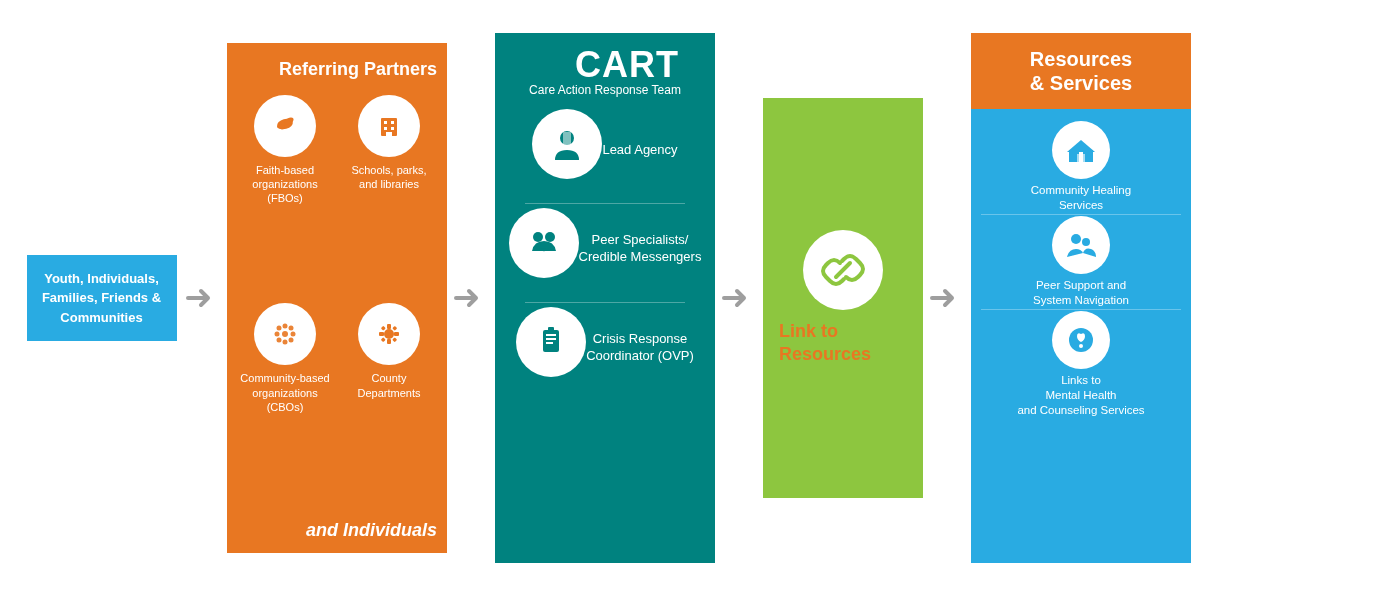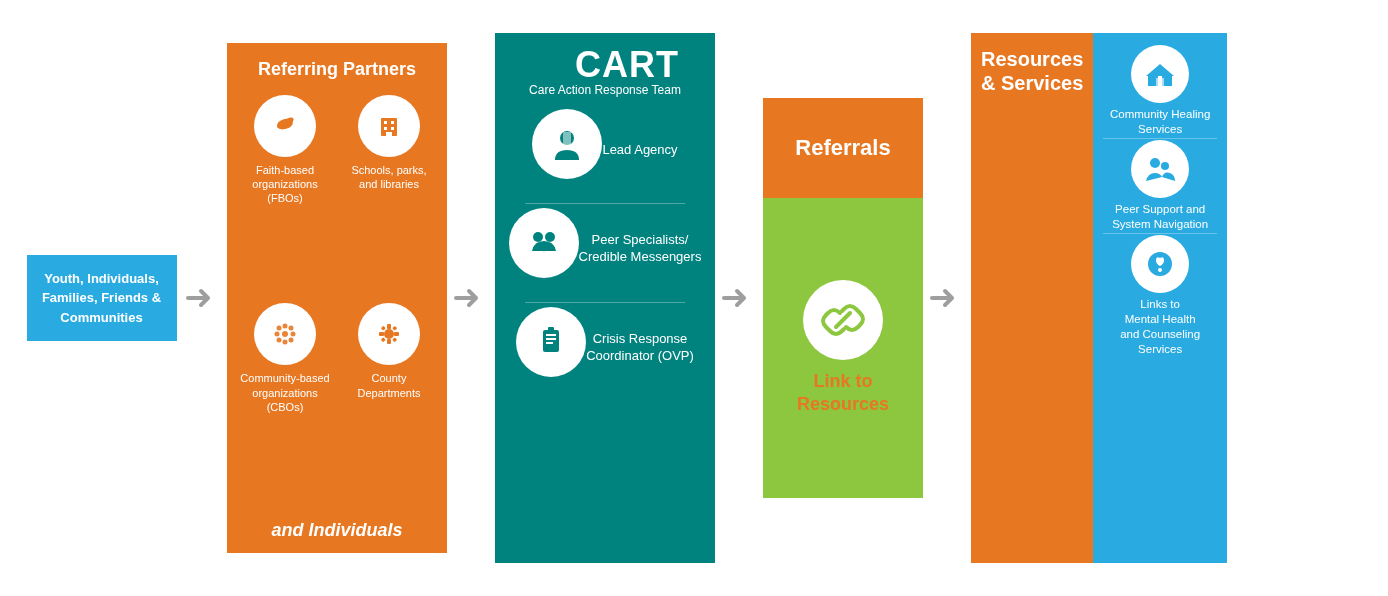--- a/index.html
+++ b/index.html
@@ -36,21 +36,21 @@
     }
 
     
     .referring-section {
       background: #e87722;
       width: 220px;
       flex-shrink: 0;
       height: 510px;
       display: flex;
       flex-direction: column;
-      align-items: center;
+      align-items: flex-end;
       padding: 16px 10px 12px;
       position: relative;
     }
     .referring-title {
       color: #fff;
       font-size: 18px;
       font-weight: bold;
       text-align: center;
       margin-bottom: 14px;
       line-height: 1.2;
@@ -177,30 +177,31 @@
       display: flex;
       align-items: center;
       justify-content: center;
       font-size: 38px;
       margin-bottom: 10px;
     }
     .link-to-resources {
       color: #e87722;
       font-size: 18px;
       font-weight: bold;
-      text-align: center;
+      text-align: left;
       line-height: 1.3;
     }
 
     
     .resources-section {
-      width: 256px;
+      width: 220px;
       flex-shrink: 0;
       height: 530px;
       display: flex;
+      flex-direction: column;
     }
     .resources-header {
       background: #e87722;
       padding: 14px 10px;
       text-align: center;
     }
     .resources-title {
       color: #fff;
       font-size: 20px;
       font-weight: bold;
@@ -401,23 +402,20 @@
     </div>
   </div>
 
   <div class="arrow">
     <svg viewBox="0 0 40 40" fill="none">
         <path d="M5 20 L25 20 M18 13 L25 20 L18 27" stroke="#9e9e9e" stroke-width="4" fill="none" stroke-linecap="round" stroke-linejoin="round"></path>
       </svg>
   </div>
 
   <div class="referrals-section">
-    <div class="referrals-top">
-      <div class="referrals-title">Referrals</div>
-    </div>
     <div class="referrals-bottom">
       <div class="link-icon-circle">
         <svg width="50" height="50" viewBox="0 0 50 50">
           <path d="M22 18 Q16 12 10 18 L8 20 Q2 26 8 32 L12 36 Q18 42 24 36 L26 34" stroke="#8dc63f" stroke-width="4" fill="none" stroke-linecap="round"></path>
           <path d="M28 32 Q34 38 40 32 L42 30 Q48 24 42 18 L38 14 Q32 8 26 14 L24 16" stroke="#8dc63f" stroke-width="4" fill="none" stroke-linecap="round"></path>
           <line x1="18" y1="32" x2="32" y2="18" stroke="#8dc63f" stroke-width="4" stroke-linecap="round"></line>
         </svg>
       </div>
       <div class="link-to-resources">Link to
 Resources</div>

